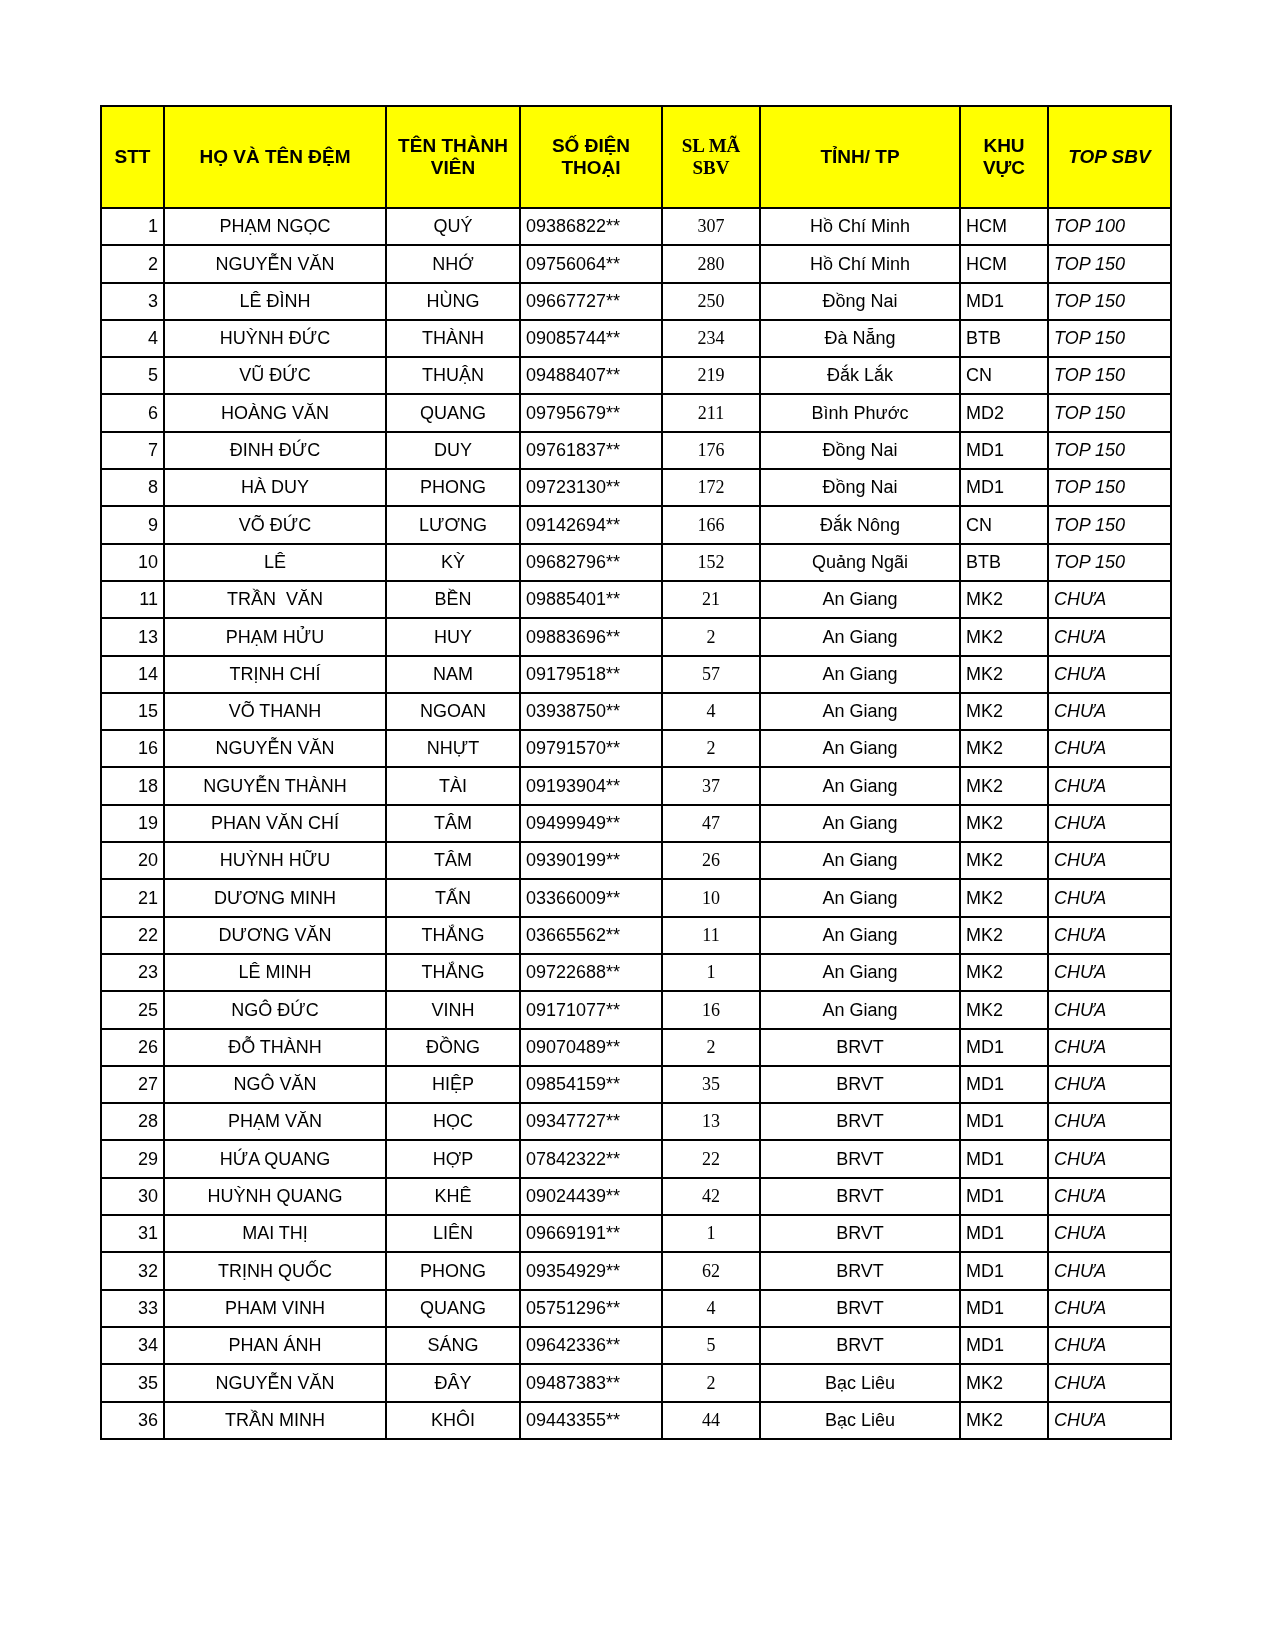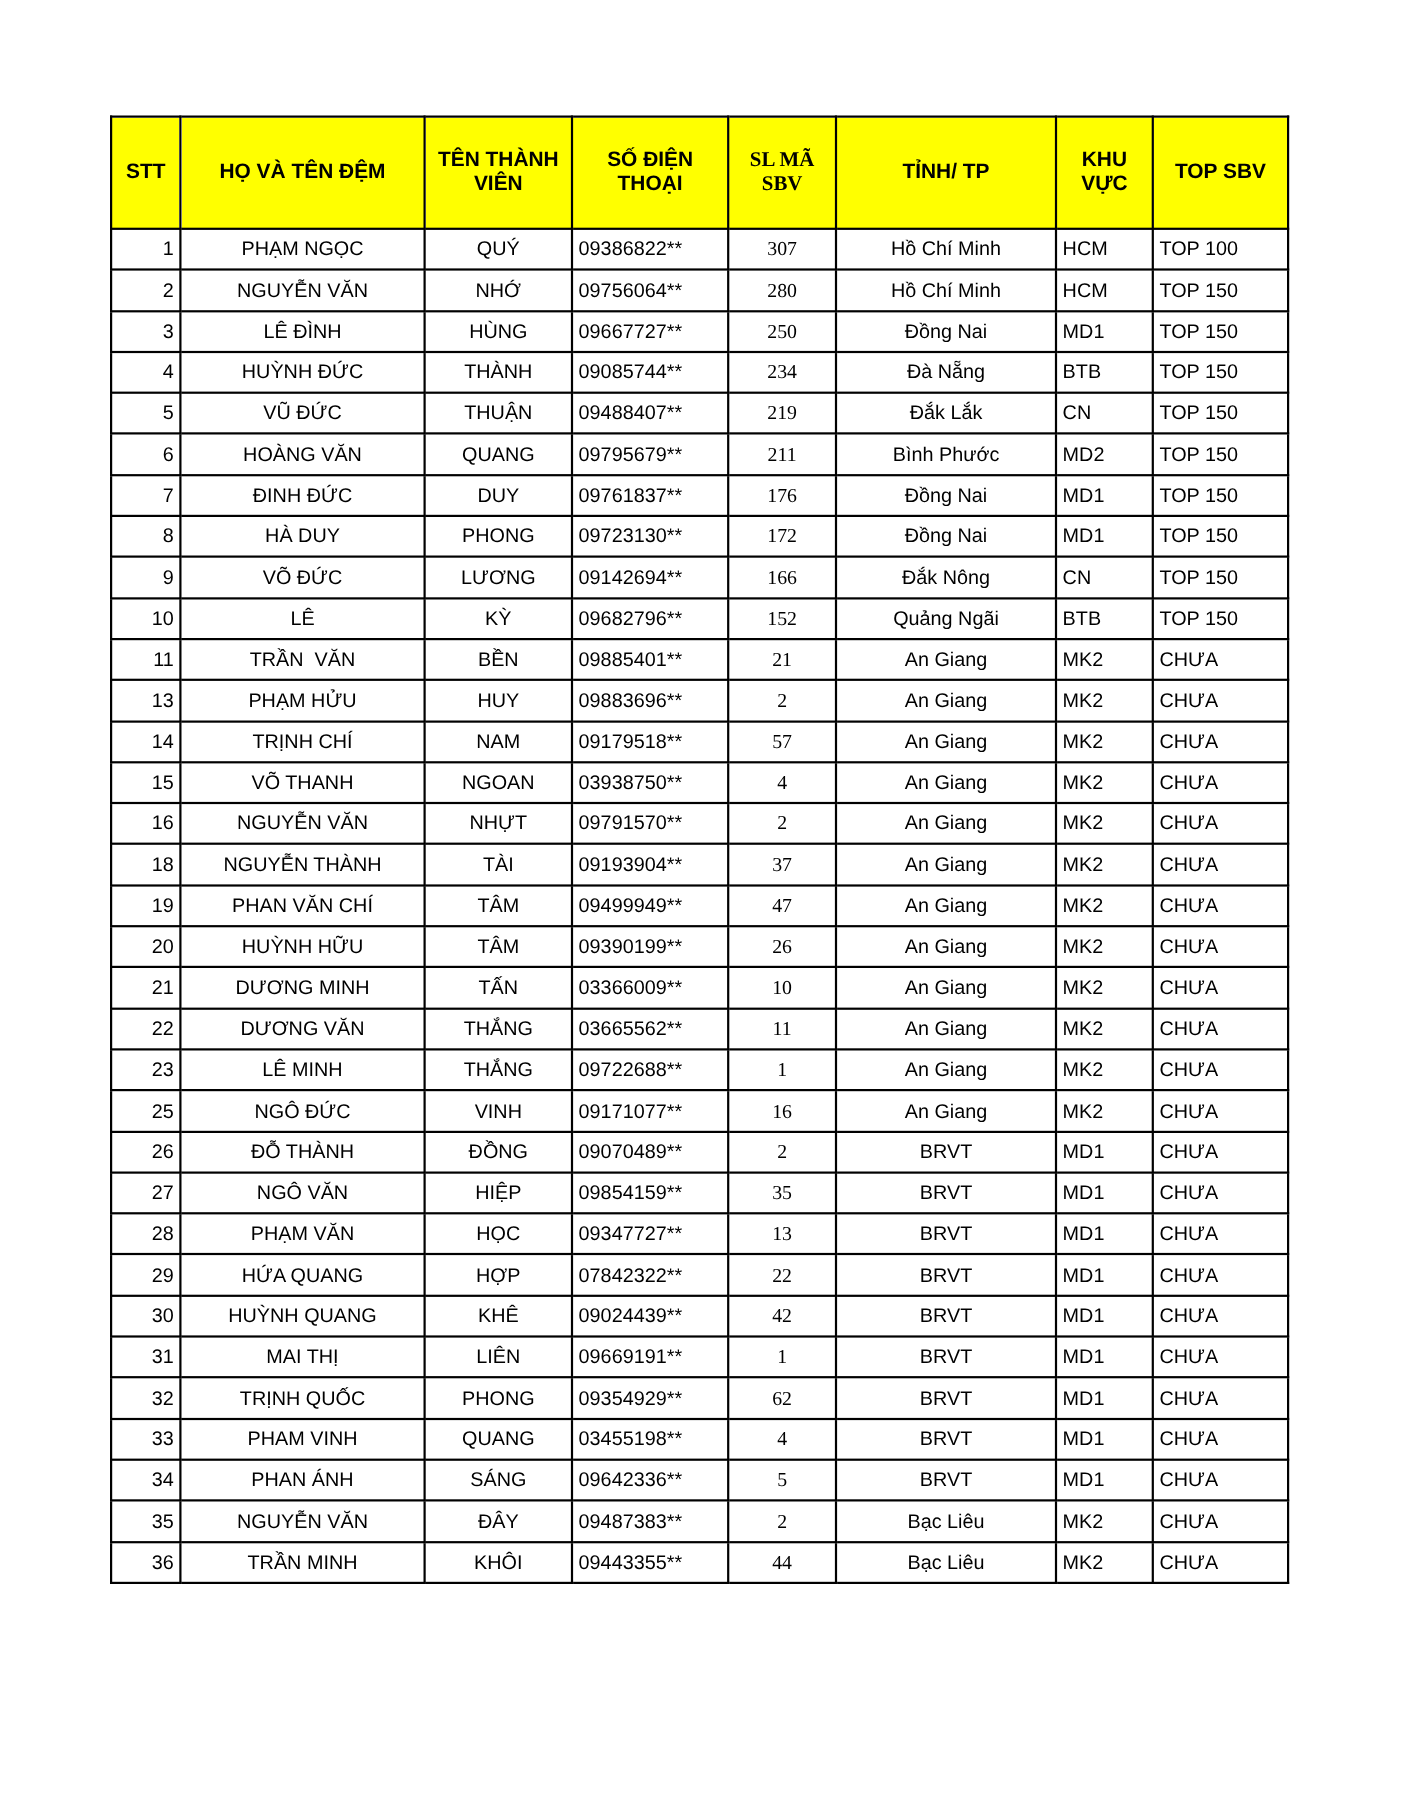--- a/index.html
+++ b/index.html
@@ -42,21 +42,21 @@
     padding: 0 5px;
   }
   
   .col-stt   { text-align: right; }
   .col-ho    { text-align: center; }
   .col-ten   { text-align: center; }
   .col-phone { text-align: left; }
   .col-sl    { text-align: center; font-family: Liberation Serif, serif; }
   .col-tinh  { text-align: center; }
   .col-khu   { text-align: left; }
-  .col-top   { text-align: left; }
+  .col-top   { text-align: left; font-style: italic; }
 </style>
 </head>
 <body>
 
 <div class="sheet">
   <table class="member-table">
     <colgroup>
         <col style="width: 63px;">
         <col style="width: 222px;">
         <col style="width: 134px;">
@@ -366,21 +366,21 @@
           <td class="col-phone">09354929**</td>
           <td class="col-sl">62</td>
           <td class="col-tinh">BRVT</td>
           <td class="col-khu">MD1</td>
           <td class="col-top">CHƯA</td>
         </tr>
         <tr>
           <td class="col-stt">33</td>
           <td class="col-ho">PHAM VINH</td>
           <td class="col-ten">QUANG</td>
-          <td class="col-phone">03455198**</td>
+          <td class="col-phone">05751296**</td>
           <td class="col-sl">4</td>
           <td class="col-tinh">BRVT</td>
           <td class="col-khu">MD1</td>
           <td class="col-top">CHƯA</td>
         </tr>
         <tr>
           <td class="col-stt">34</td>
           <td class="col-ho">PHAN ÁNH</td>
           <td class="col-ten">SÁNG</td>
           <td class="col-phone">09642336**</td>

